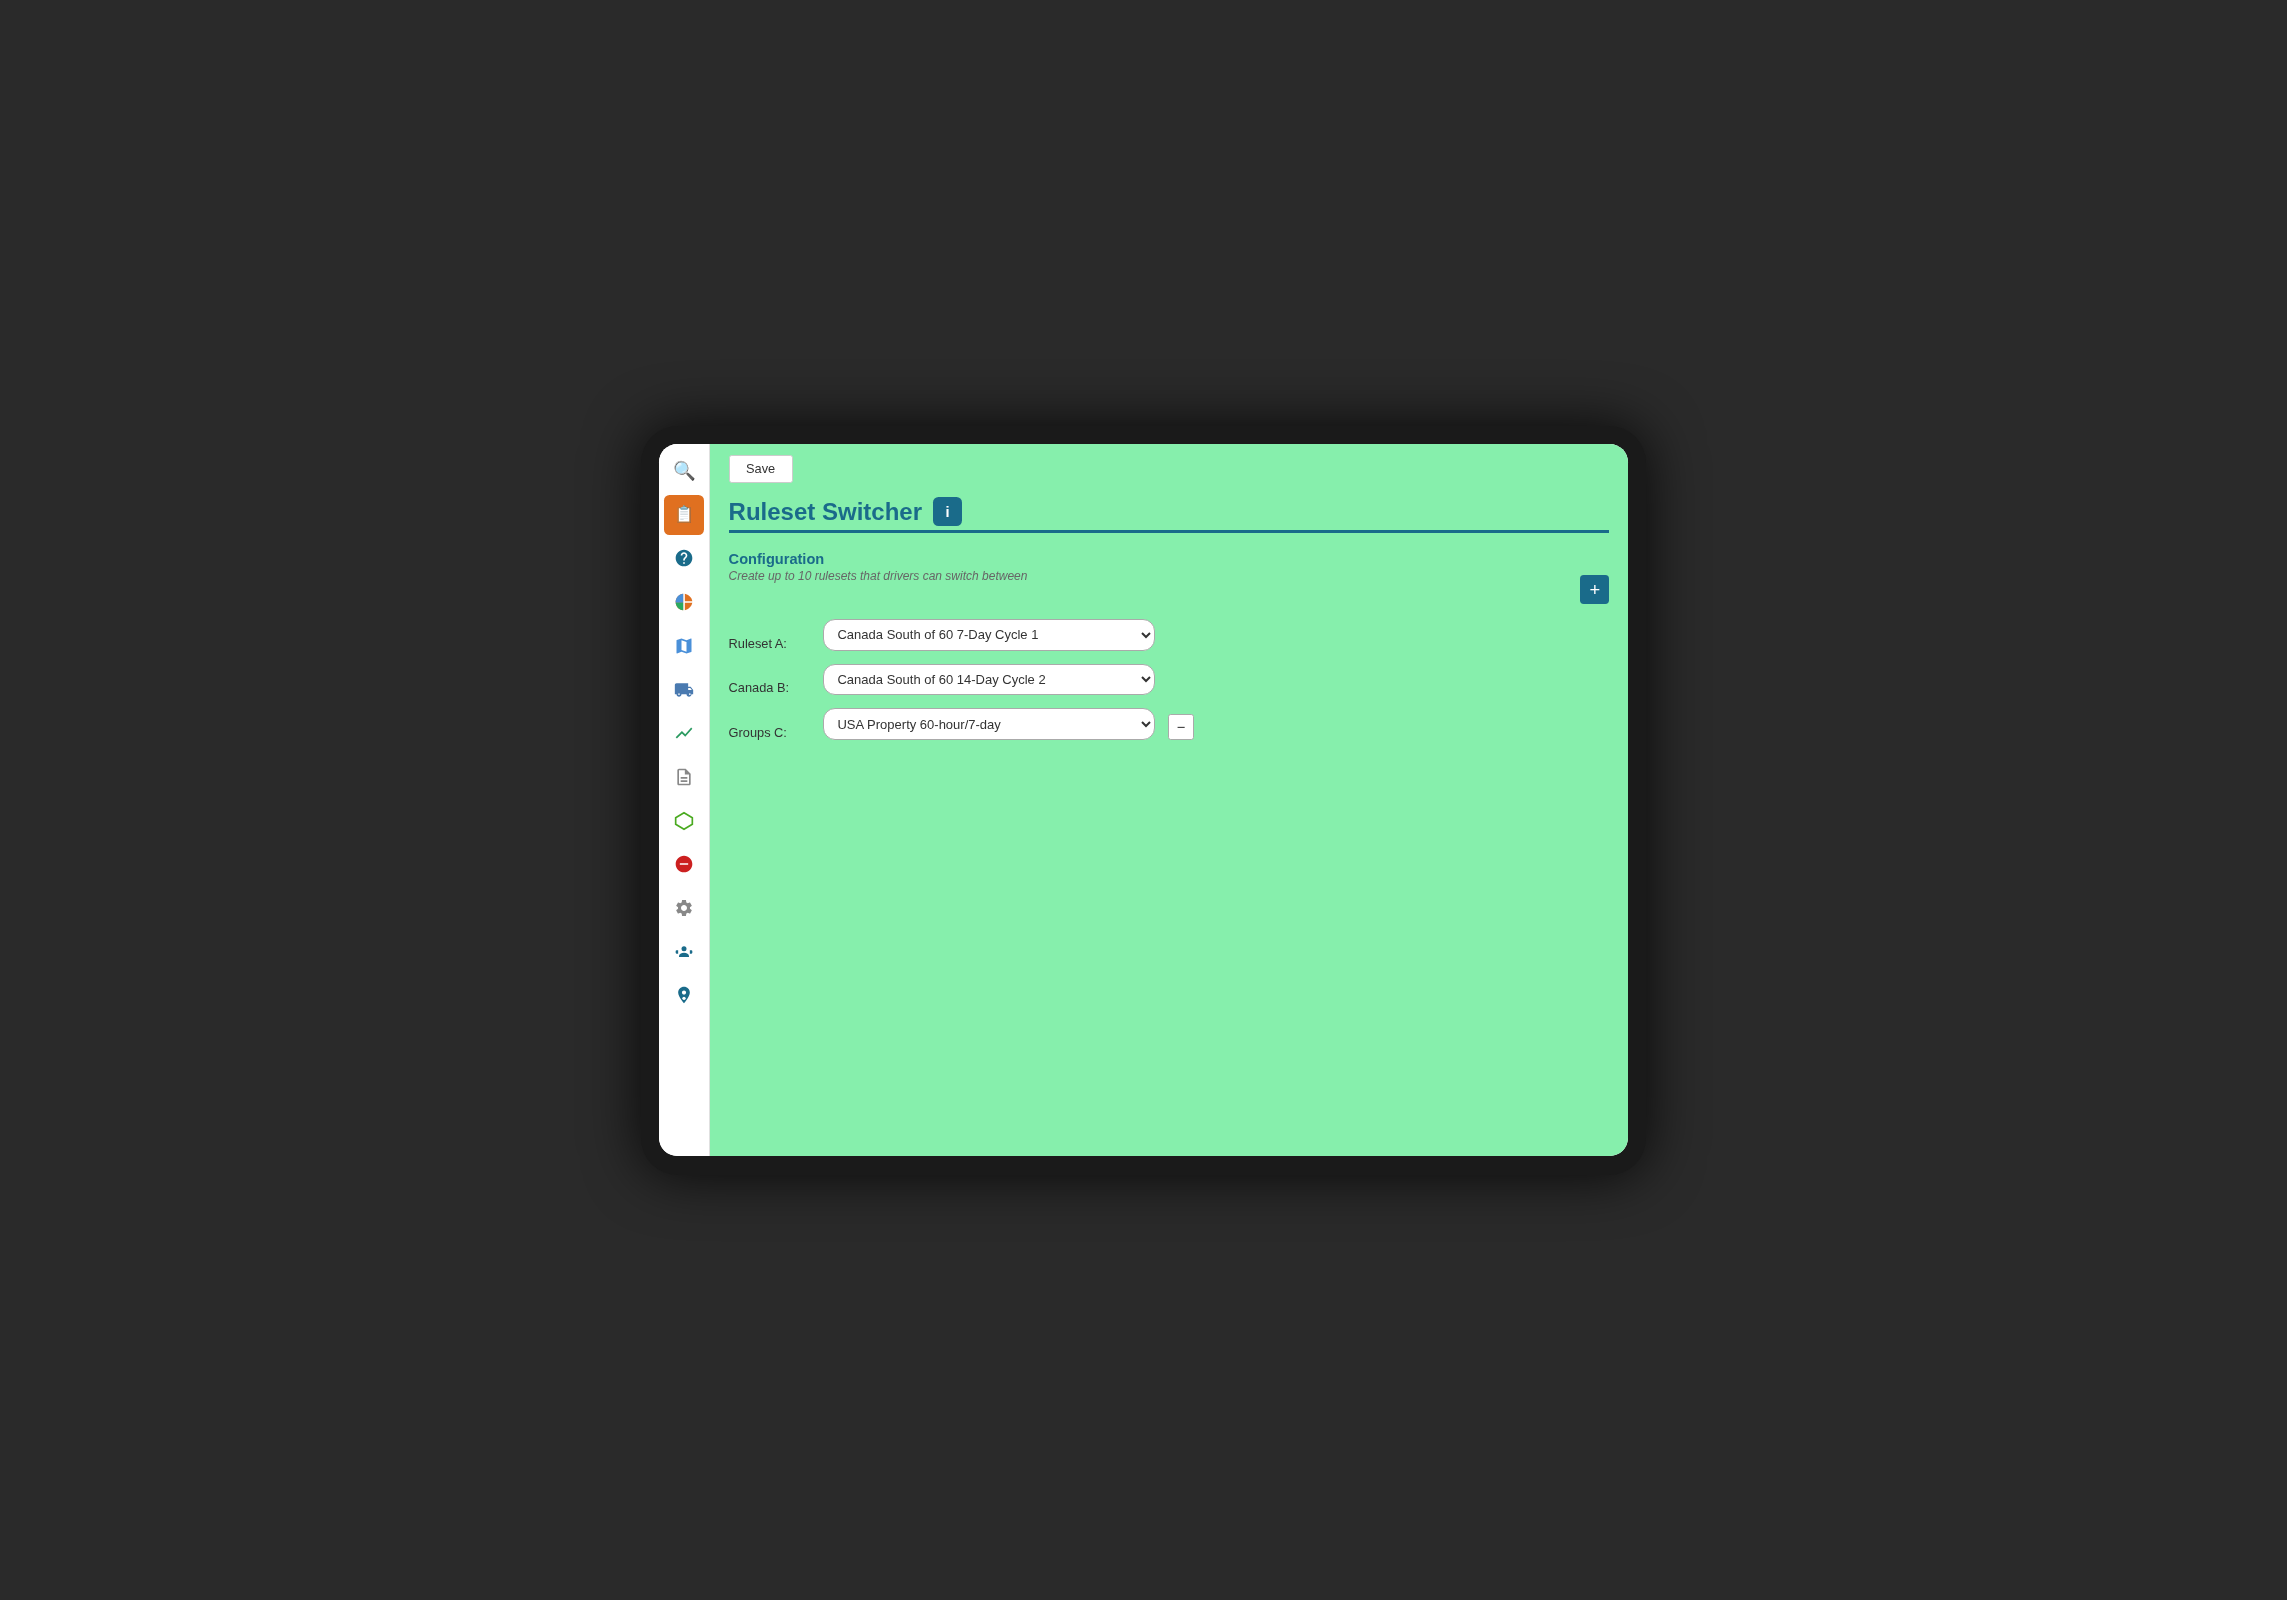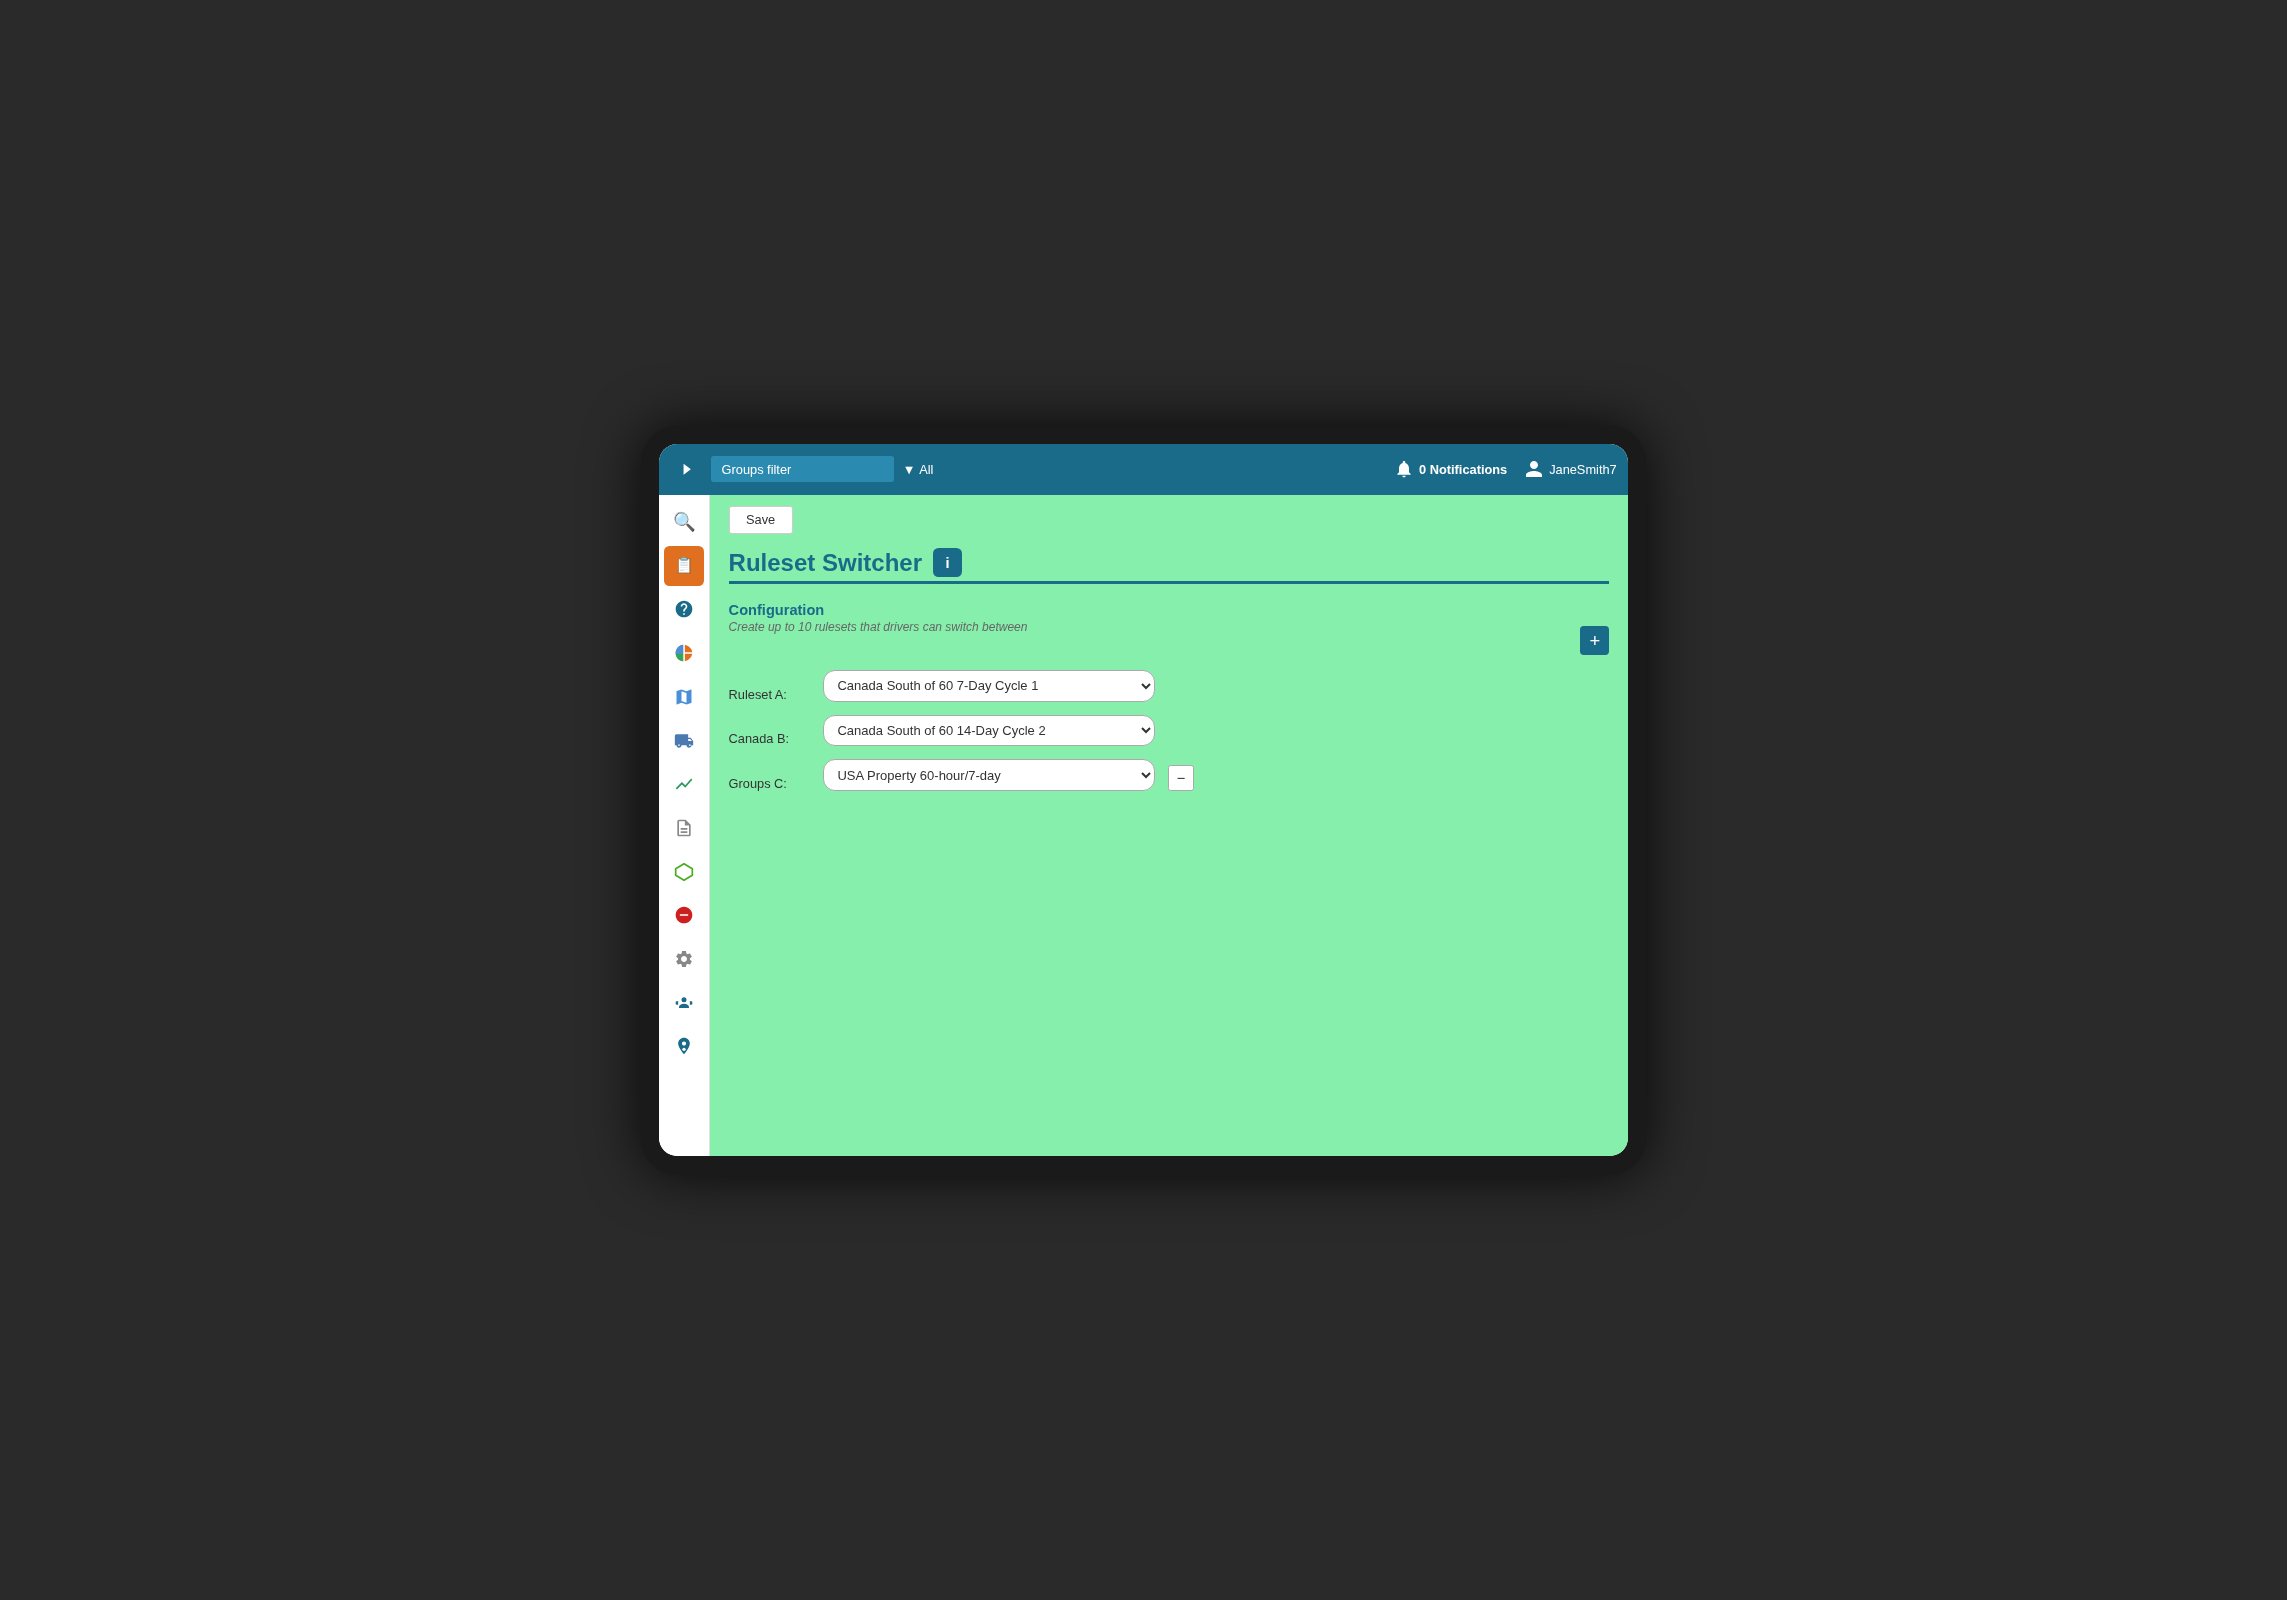--- a/index.html
+++ b/index.html
@@ -239,46 +239,20 @@
       width: 20px;
       height: 20px;
     }
   </style>
 </head>
 <body>
 
 <div class="tablet-frame">
   <div class="tablet-screen">
 
-    <div class="top-bar">
-      <div class="top-bar-chevron">
-        <svg width="16.4" height="16.4" viewBox="0 0 18 18" fill="white">
-          <polygon points="5,3 13,9 5,15"></polygon>
-        </svg>
-      </div>
-      <input class="groups-filter-input" type="text" readonly="" placeholder="Groups filter" value="Groups filter" style="">
-      <div class="filter-dropdown">
-        <span>▼</span>
-        <span>All</span>
-      </div>
-      <div class="top-bar-right">
-        <div class="notifications-btn">
-          <svg class="bell-icon" viewBox="0 0 24 24" fill="white">
-            <path d="M12 22c1.1 0 2-.9 2-2h-4c0 1.1.9 2 2 2zm6-6v-5c0-3.07-1.64-5.64-4.5-6.32V4c0-.83-.67-1.5-1.5-1.5s-1.5.67-1.5 1.5v.68C7.63 5.36 6 7.92 6 11v5l-2 2v1h16v-1l-2-2z"></path>
-          </svg>
-          <span>0 Notifications</span>
-        </div>
-        <div class="user-btn">
-          <svg class="user-icon" viewBox="0 0 24 24" fill="white">
-            <path d="M12 12c2.7 0 4.8-2.1 4.8-4.8S14.7 2.4 12 2.4 7.2 4.5 7.2 7.2 9.3 12 12 12zm0 2.4c-3.2 0-9.6 1.6-9.6 4.8v2.4h19.2v-2.4c0-3.2-6.4-4.8-9.6-4.8z"></path>
-          </svg>
-          <span>JaneSmith7</span>
-        </div>
-      </div>
-    </div>
 
     <div class="main-area">
 
       <div class="sidebar">
         <div class="sidebar-item icon-search">🔍</div>
         <div class="sidebar-item" style="background:#e07020;border-radius:5.5px;">
           <span style="font-size:16.4px;">📋</span>
         </div>
         <div class="sidebar-item" style="color:#1a6b8a;">
           <svg width="20" height="20" viewBox="0 0 24 24" fill="#1a6b8a">

